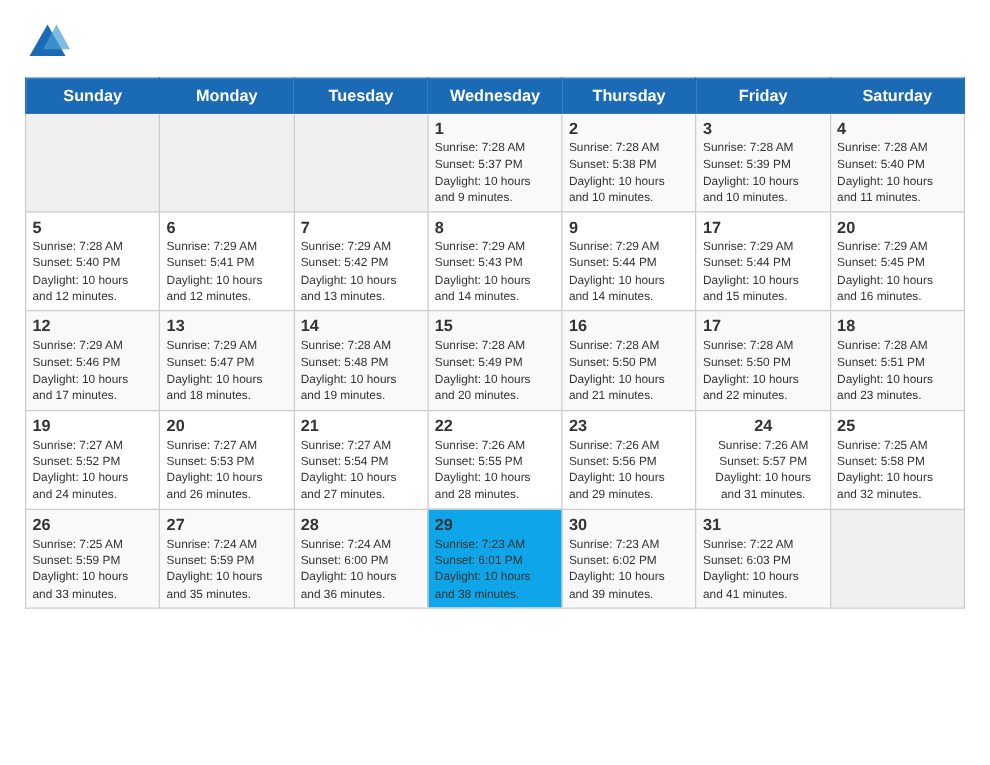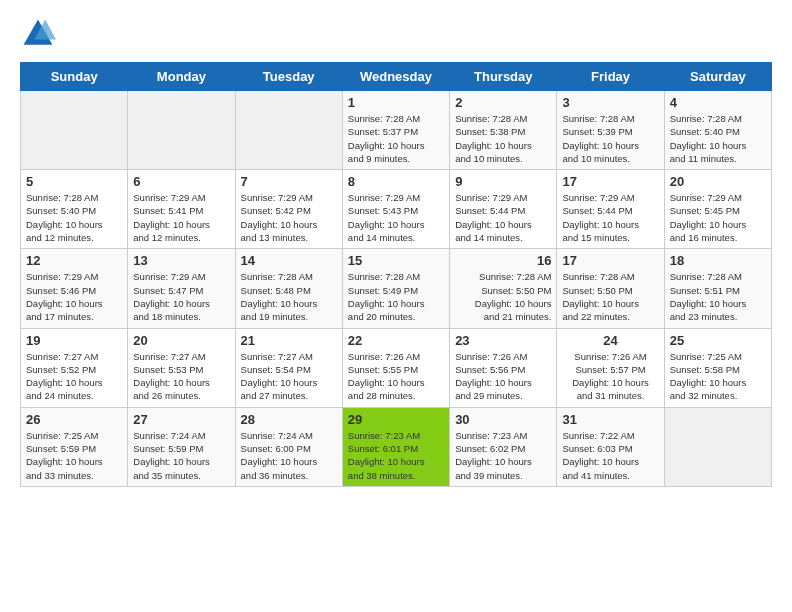--- a/index.html
+++ b/index.html
@@ -238,21 +238,21 @@
 Daylight: 10 hours
 and 19 minutes.</div>
           </td>
           <td style="background: rgb(249, 249, 249);">
             <div class="day-num">15</div>
             <div class="day-info" style="white-space: pre-line;">Sunrise: 7:28 AM
 Sunset: 5:49 PM
 Daylight: 10 hours
 and 20 minutes.</div>
           </td>
-          <td style="background: rgb(249, 249, 249); text-align: right;">
+          <td style="background: rgb(249, 249, 249);">
             <div class="day-num">16</div>
             <div class="day-info" style="white-space: pre-line;">Sunrise: 7:28 AM
 Sunset: 5:50 PM
 Daylight: 10 hours
 and 21 minutes.</div>
           </td>
           <td style="background: rgb(249, 249, 249);">
             <div class="day-num">17</div>
             <div class="day-info" style="white-space: pre-line;">Sunrise: 7:28 AM
 Sunset: 5:50 PM
@@ -333,21 +333,21 @@
 Daylight: 10 hours
 and 35 minutes.</div>
           </td>
           <td style="background: rgb(249, 249, 249);">
             <div class="day-num">28</div>
             <div class="day-info" style="white-space: pre-line;">Sunrise: 7:24 AM
 Sunset: 6:00 PM
 Daylight: 10 hours
 and 36 minutes.</div>
           </td>
-          <td style="background: #84cc16;">
+          <td style="background: #0ea5e9;">
             <div class="day-num">29</div>
             <div class="day-info" style="white-space: pre-line;">Sunrise: 7:23 AM
 Sunset: 6:01 PM
 Daylight: 10 hours
 and 38 minutes.</div>
           </td>
           <td style="background: rgb(249, 249, 249);">
             <div class="day-num">30</div>
             <div class="day-info" style="white-space: pre-line;">Sunrise: 7:23 AM
 Sunset: 6:02 PM

